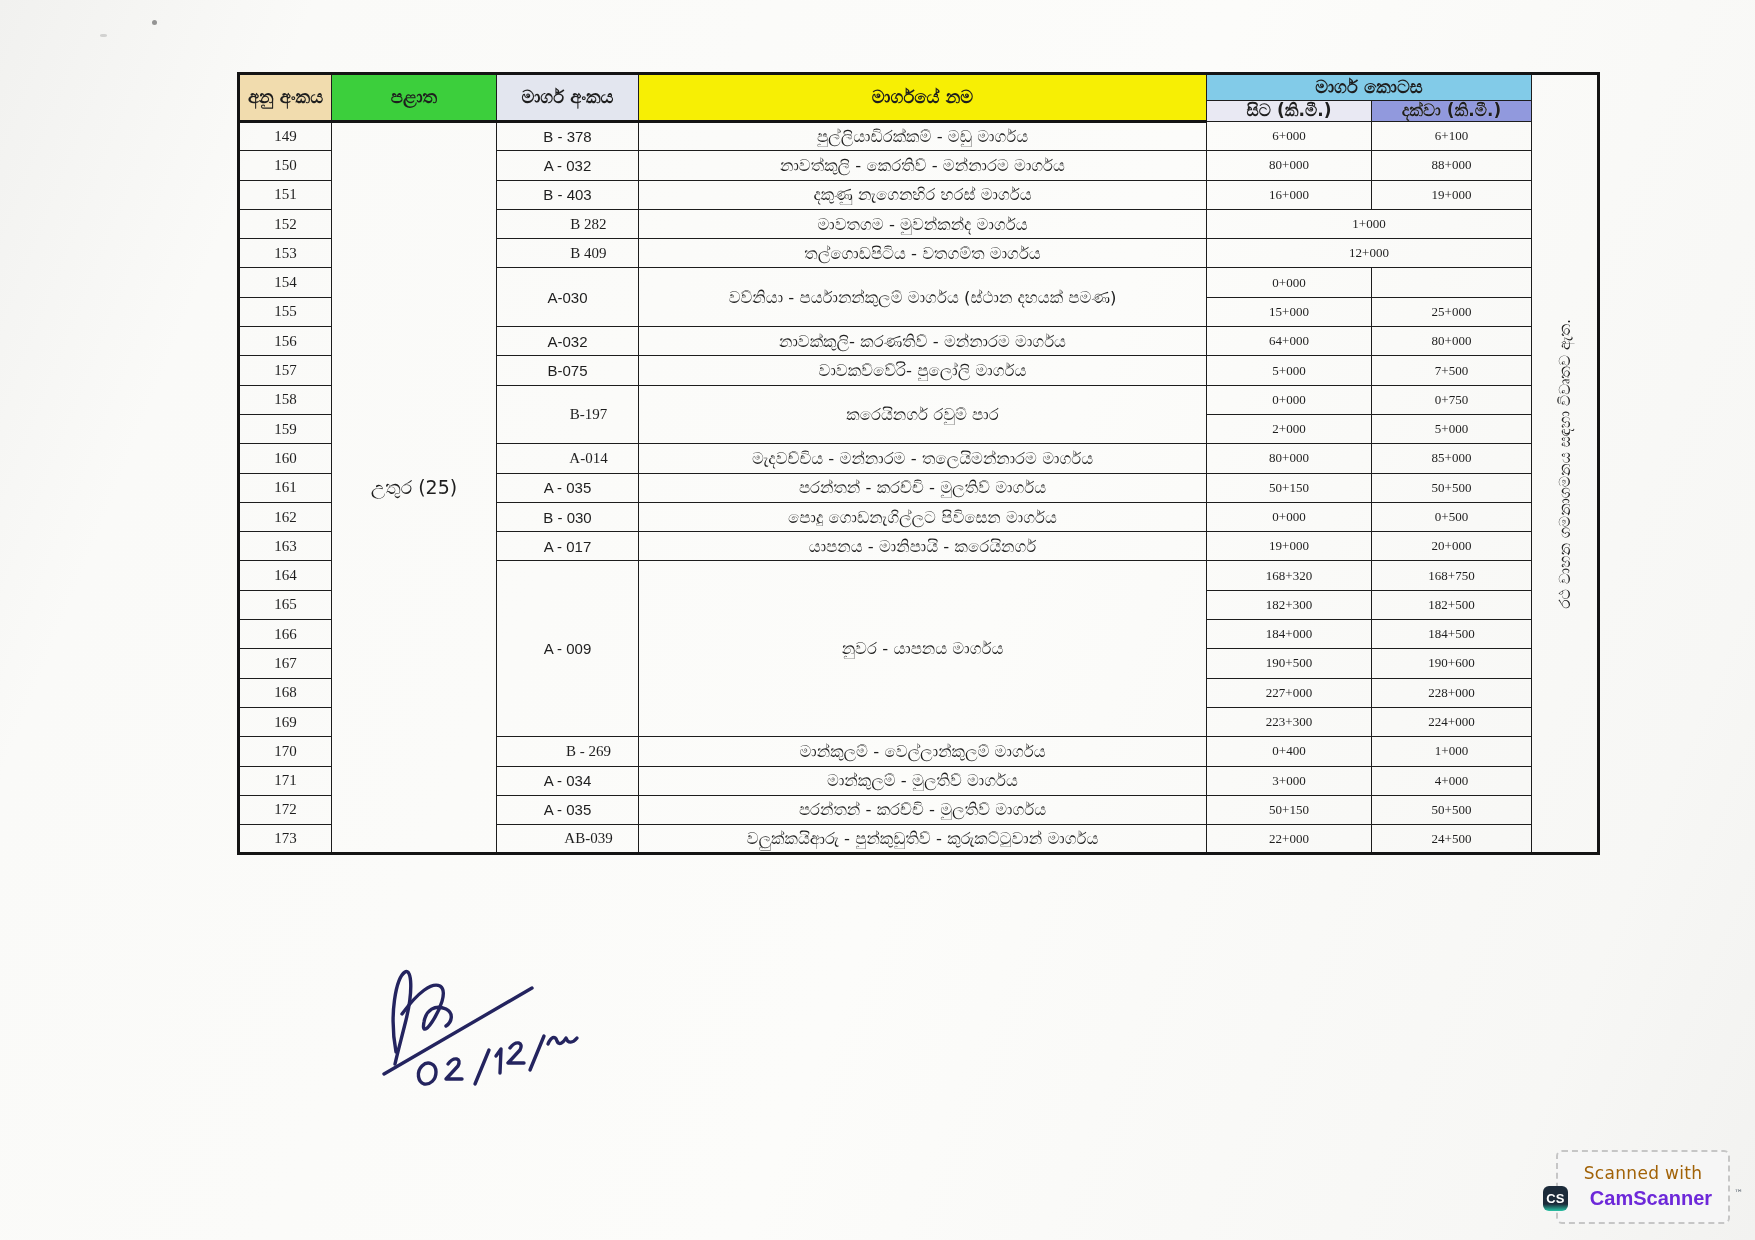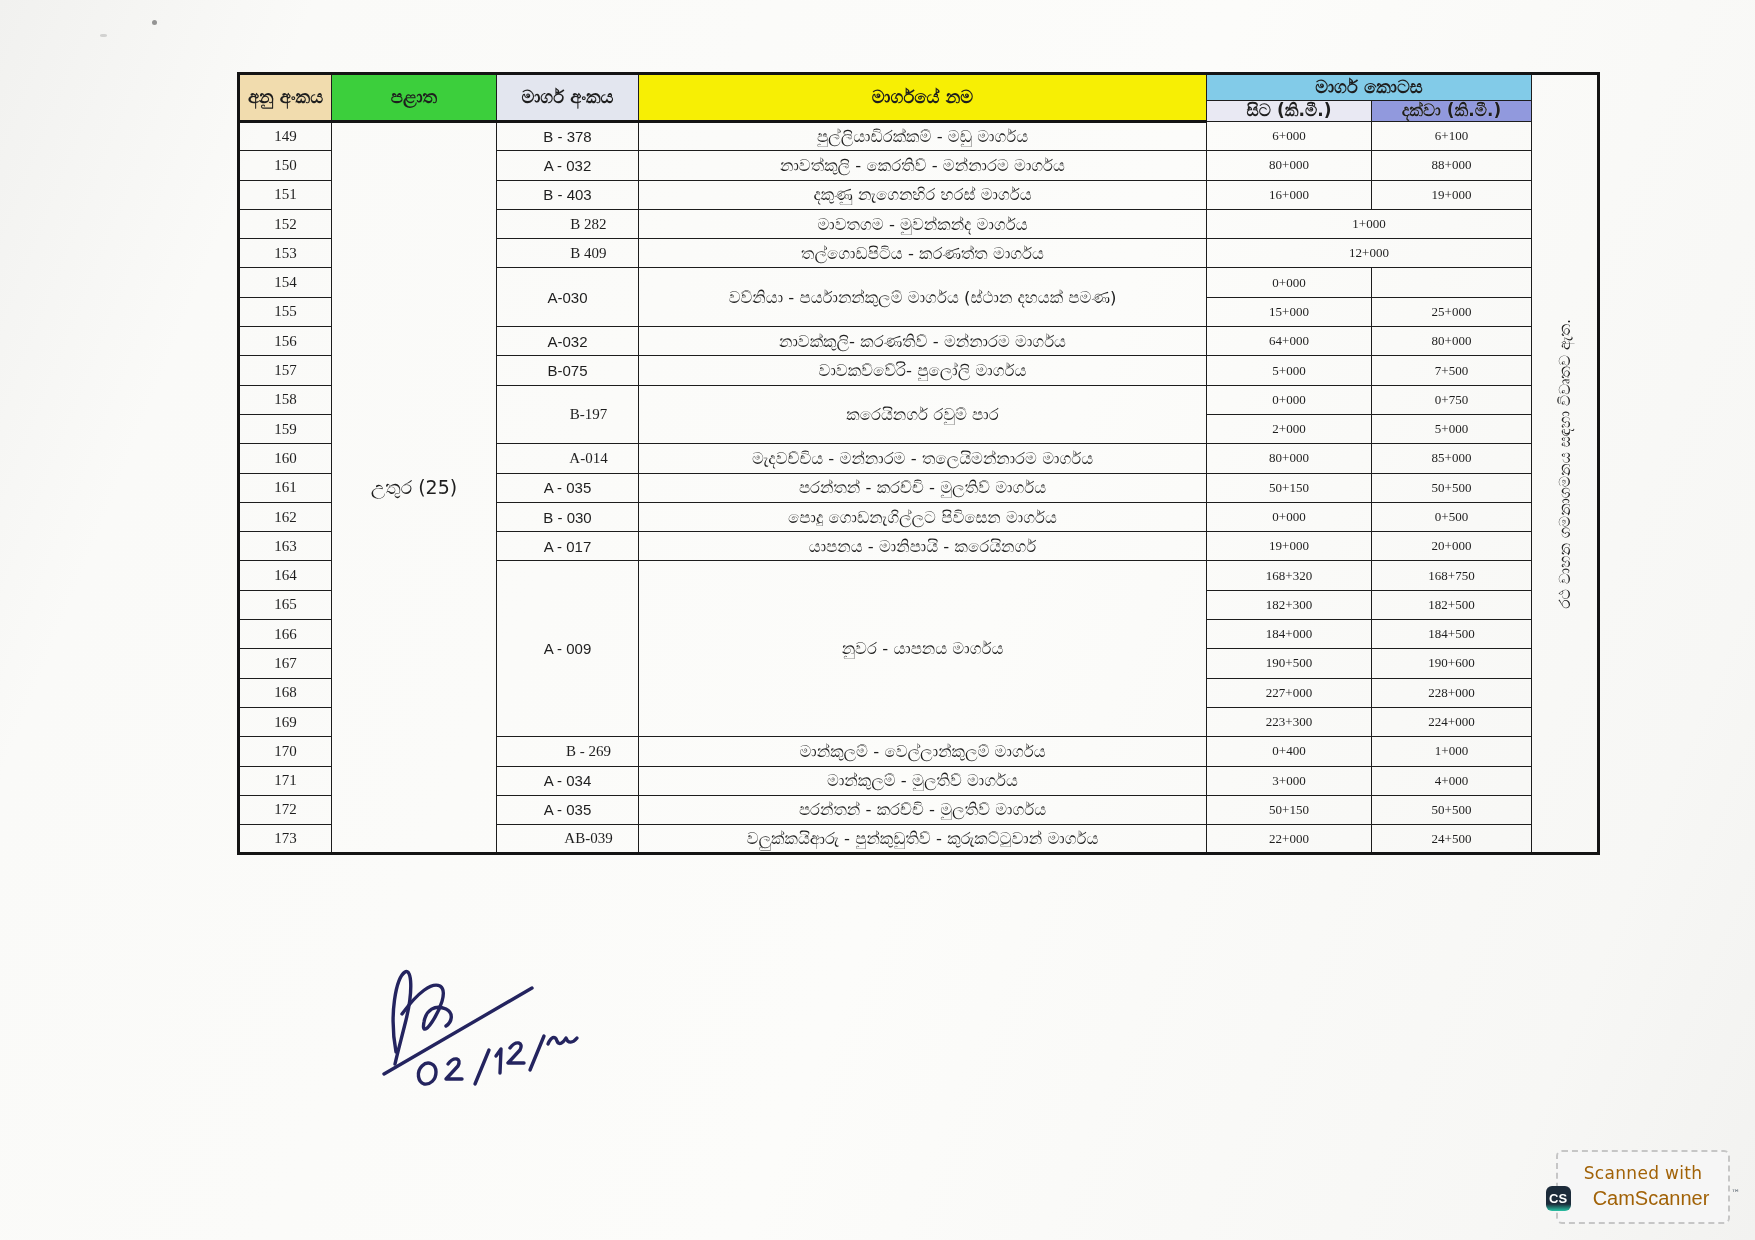--- a/index.html
+++ b/index.html
@@ -75,21 +75,21 @@
   }
   .cs-scanned { font-size:17px; color:#a16207; letter-spacing:.3px; }
   .cs-row { display:flex; align-items:center; gap:22px; }
   .cs-logo {
     width:25px; height:25px; border-radius:6px;
     background:linear-gradient(to bottom,#1c2b3a 0%,#1c2b3a 72%,#29c2a4 100%);
     color:#ffffff; font-weight:bold; font-size:13px;
     display:flex; align-items:center; justify-content:center;
     font-family:"Liberation Sans", sans-serif;
   }
-  .cs-brand { font-size:20px; font-weight:normal; color:#a16207; font-family:"Liberation Sans", sans-serif; }
+  .cs-brand { font-size:20px; font-weight:bold; color:#6d28d9; font-family:"Liberation Sans", sans-serif; }
   .cs-tm { font-size:9px; color:#5a6570; align-self:flex-start; margin-top:2px; }
 </style>
 </head>
 <body>
 
 <div class="page">
 
   <div class="speck" style="left:152px;top:20px;width:5px;height:5px;"></div>
   <div class="speck" style="left:100px;top:34px;width:7px;height:3px;opacity:.25;border-radius:40%;"></div>
 
@@ -142,21 +142,21 @@
         </tr>
         <tr class="datarow">
           <td class="c-sn">152</td>
           <td class="c-road serifed">B 282</td>
           <td class="c-name">මාවතගම - මුවන්කන්ද මාර්ගය</td>
           <td class="c-km" colspan="2">1+000</td>
         </tr>
         <tr class="datarow">
           <td class="c-sn">153</td>
           <td class="c-road serifed">B 409</td>
-          <td class="c-name">තල්ගොඩපිටිය - කරණත්ත  මාර්ගය</td>
+          <td class="c-name">තල්ගොඩපිටිය - වතගම්ත  මාර්ගය</td>
           <td class="c-km" colspan="2">12+000</td>
         </tr>
         <tr class="datarow">
           <td class="c-sn">154</td>
           <td class="c-road" rowspan="2">A-030</td>
           <td class="c-name" rowspan="2">වව්නියා - පර්යානන්කුලම් මාර්ගය (ස්ථාන දහයක් පමණ)</td>
           <td class="c-km">0+000</td>
           <td class="c-km"></td>
         </tr>
         <tr class="datarow">

